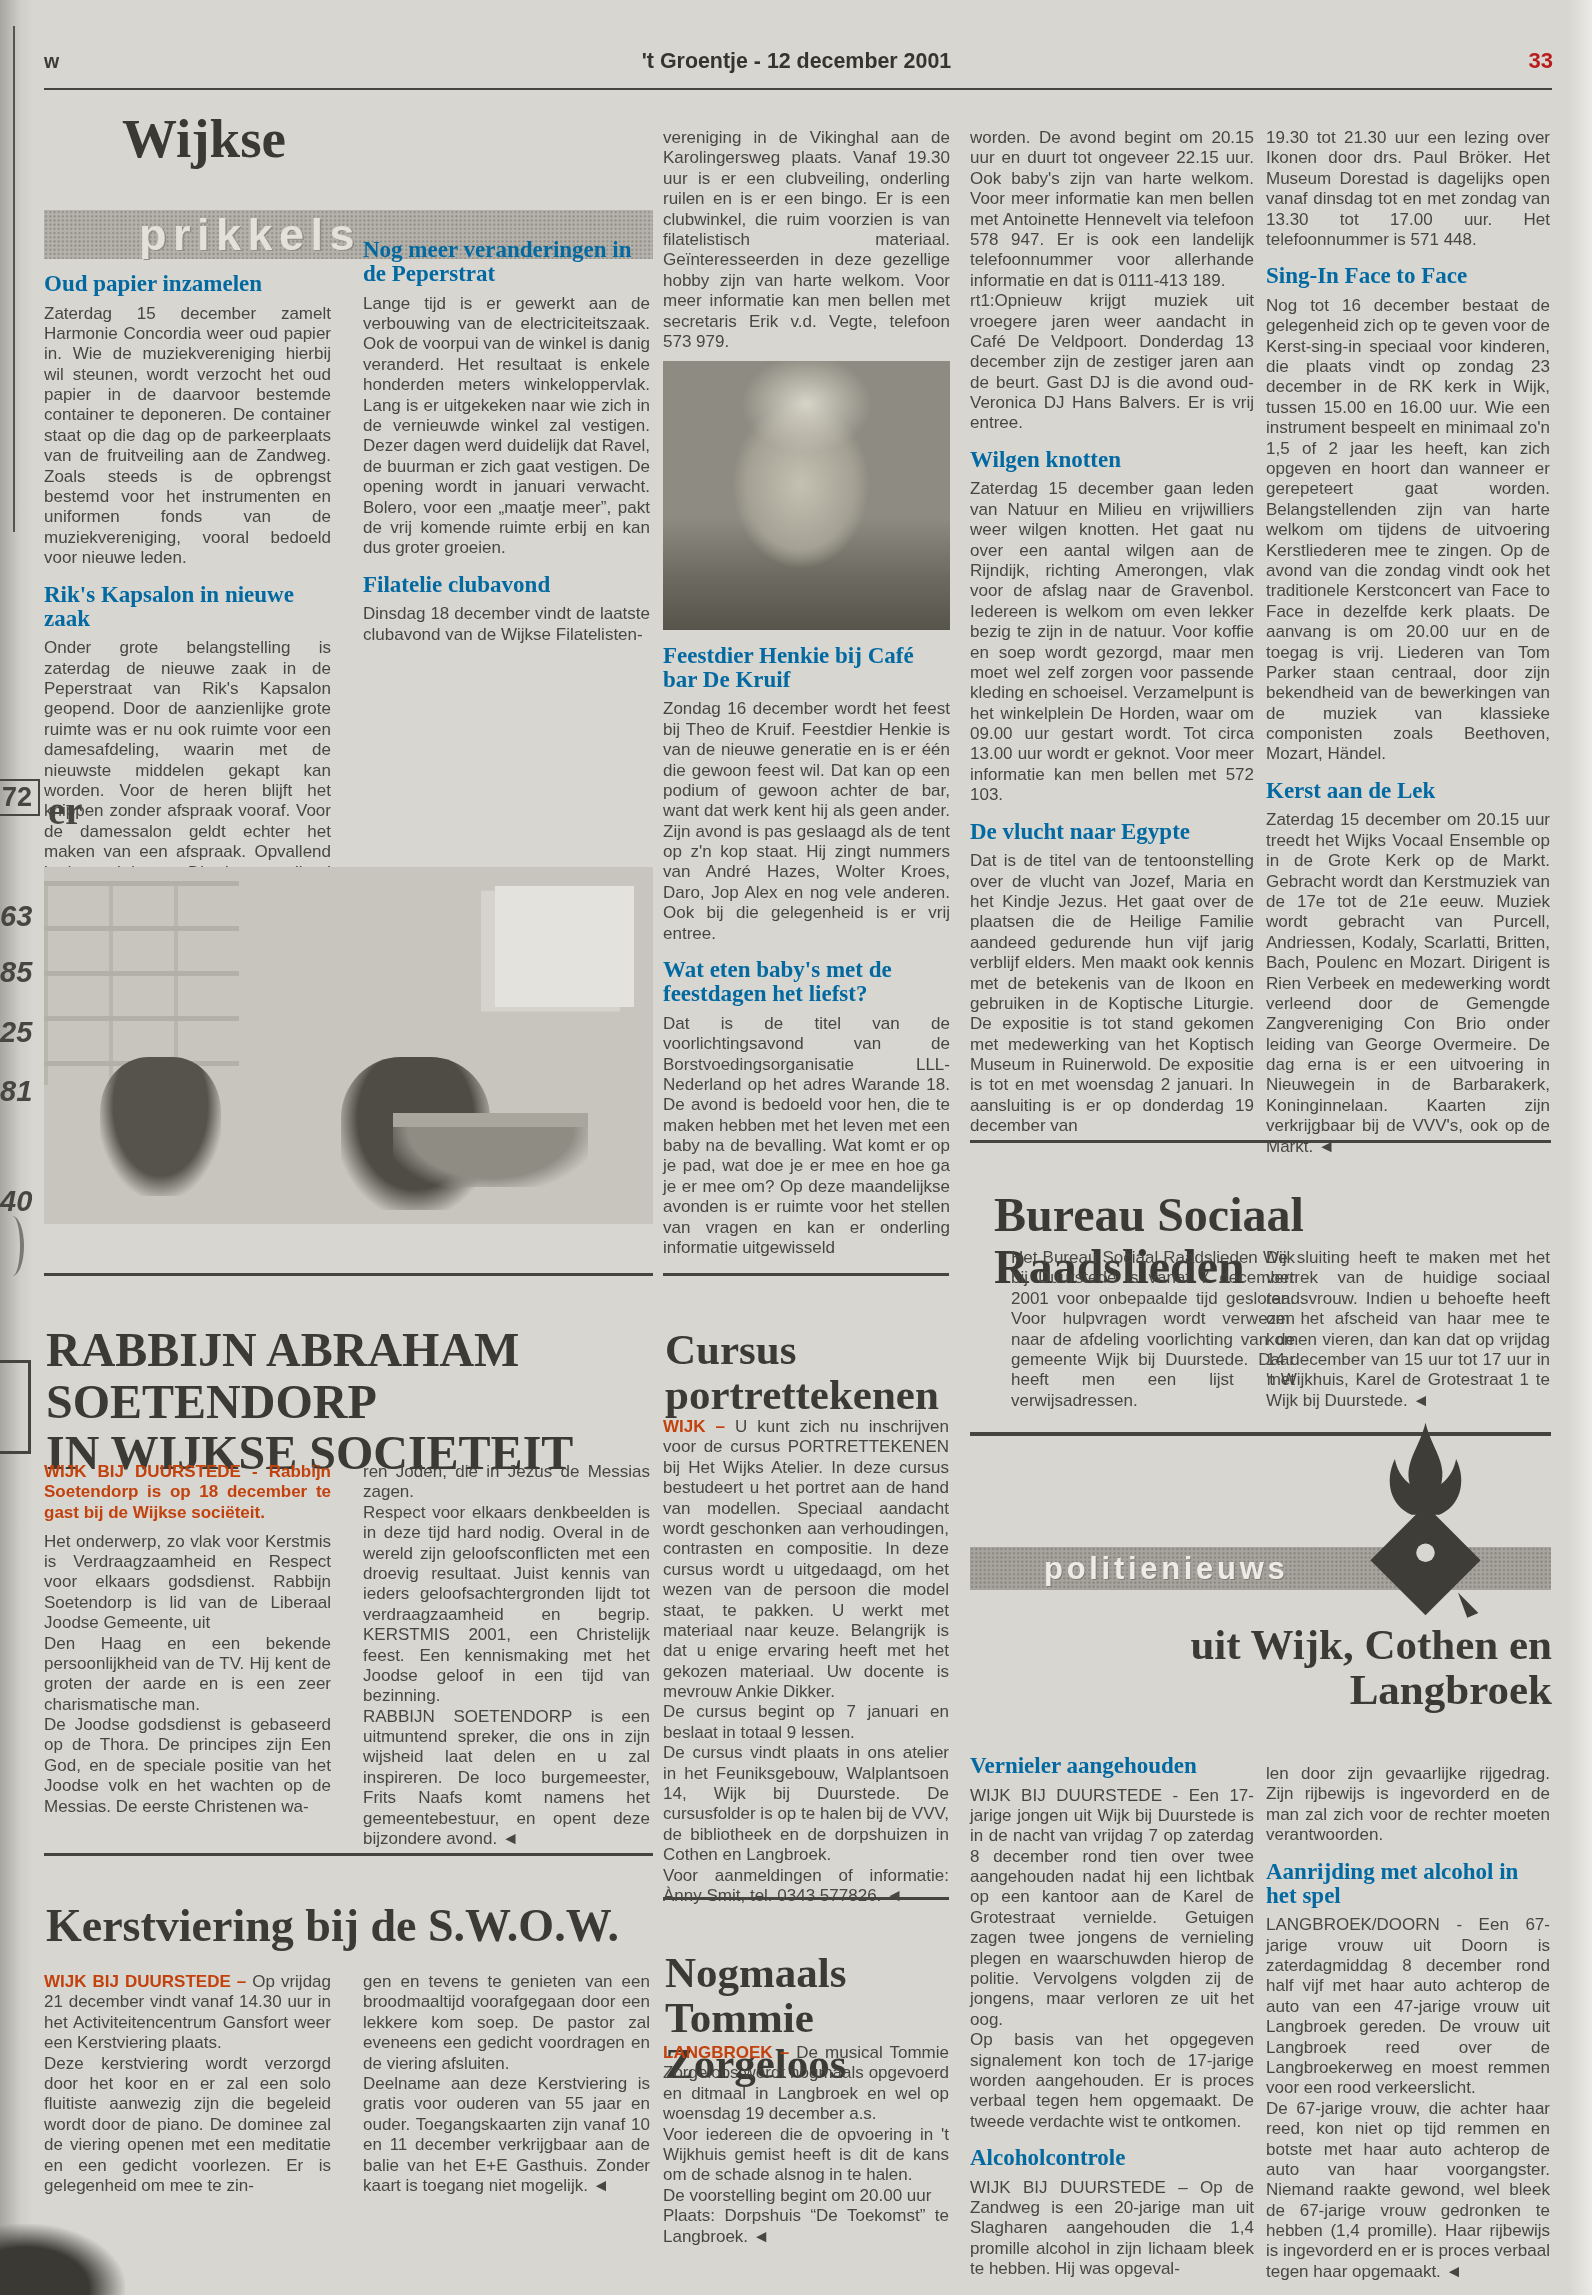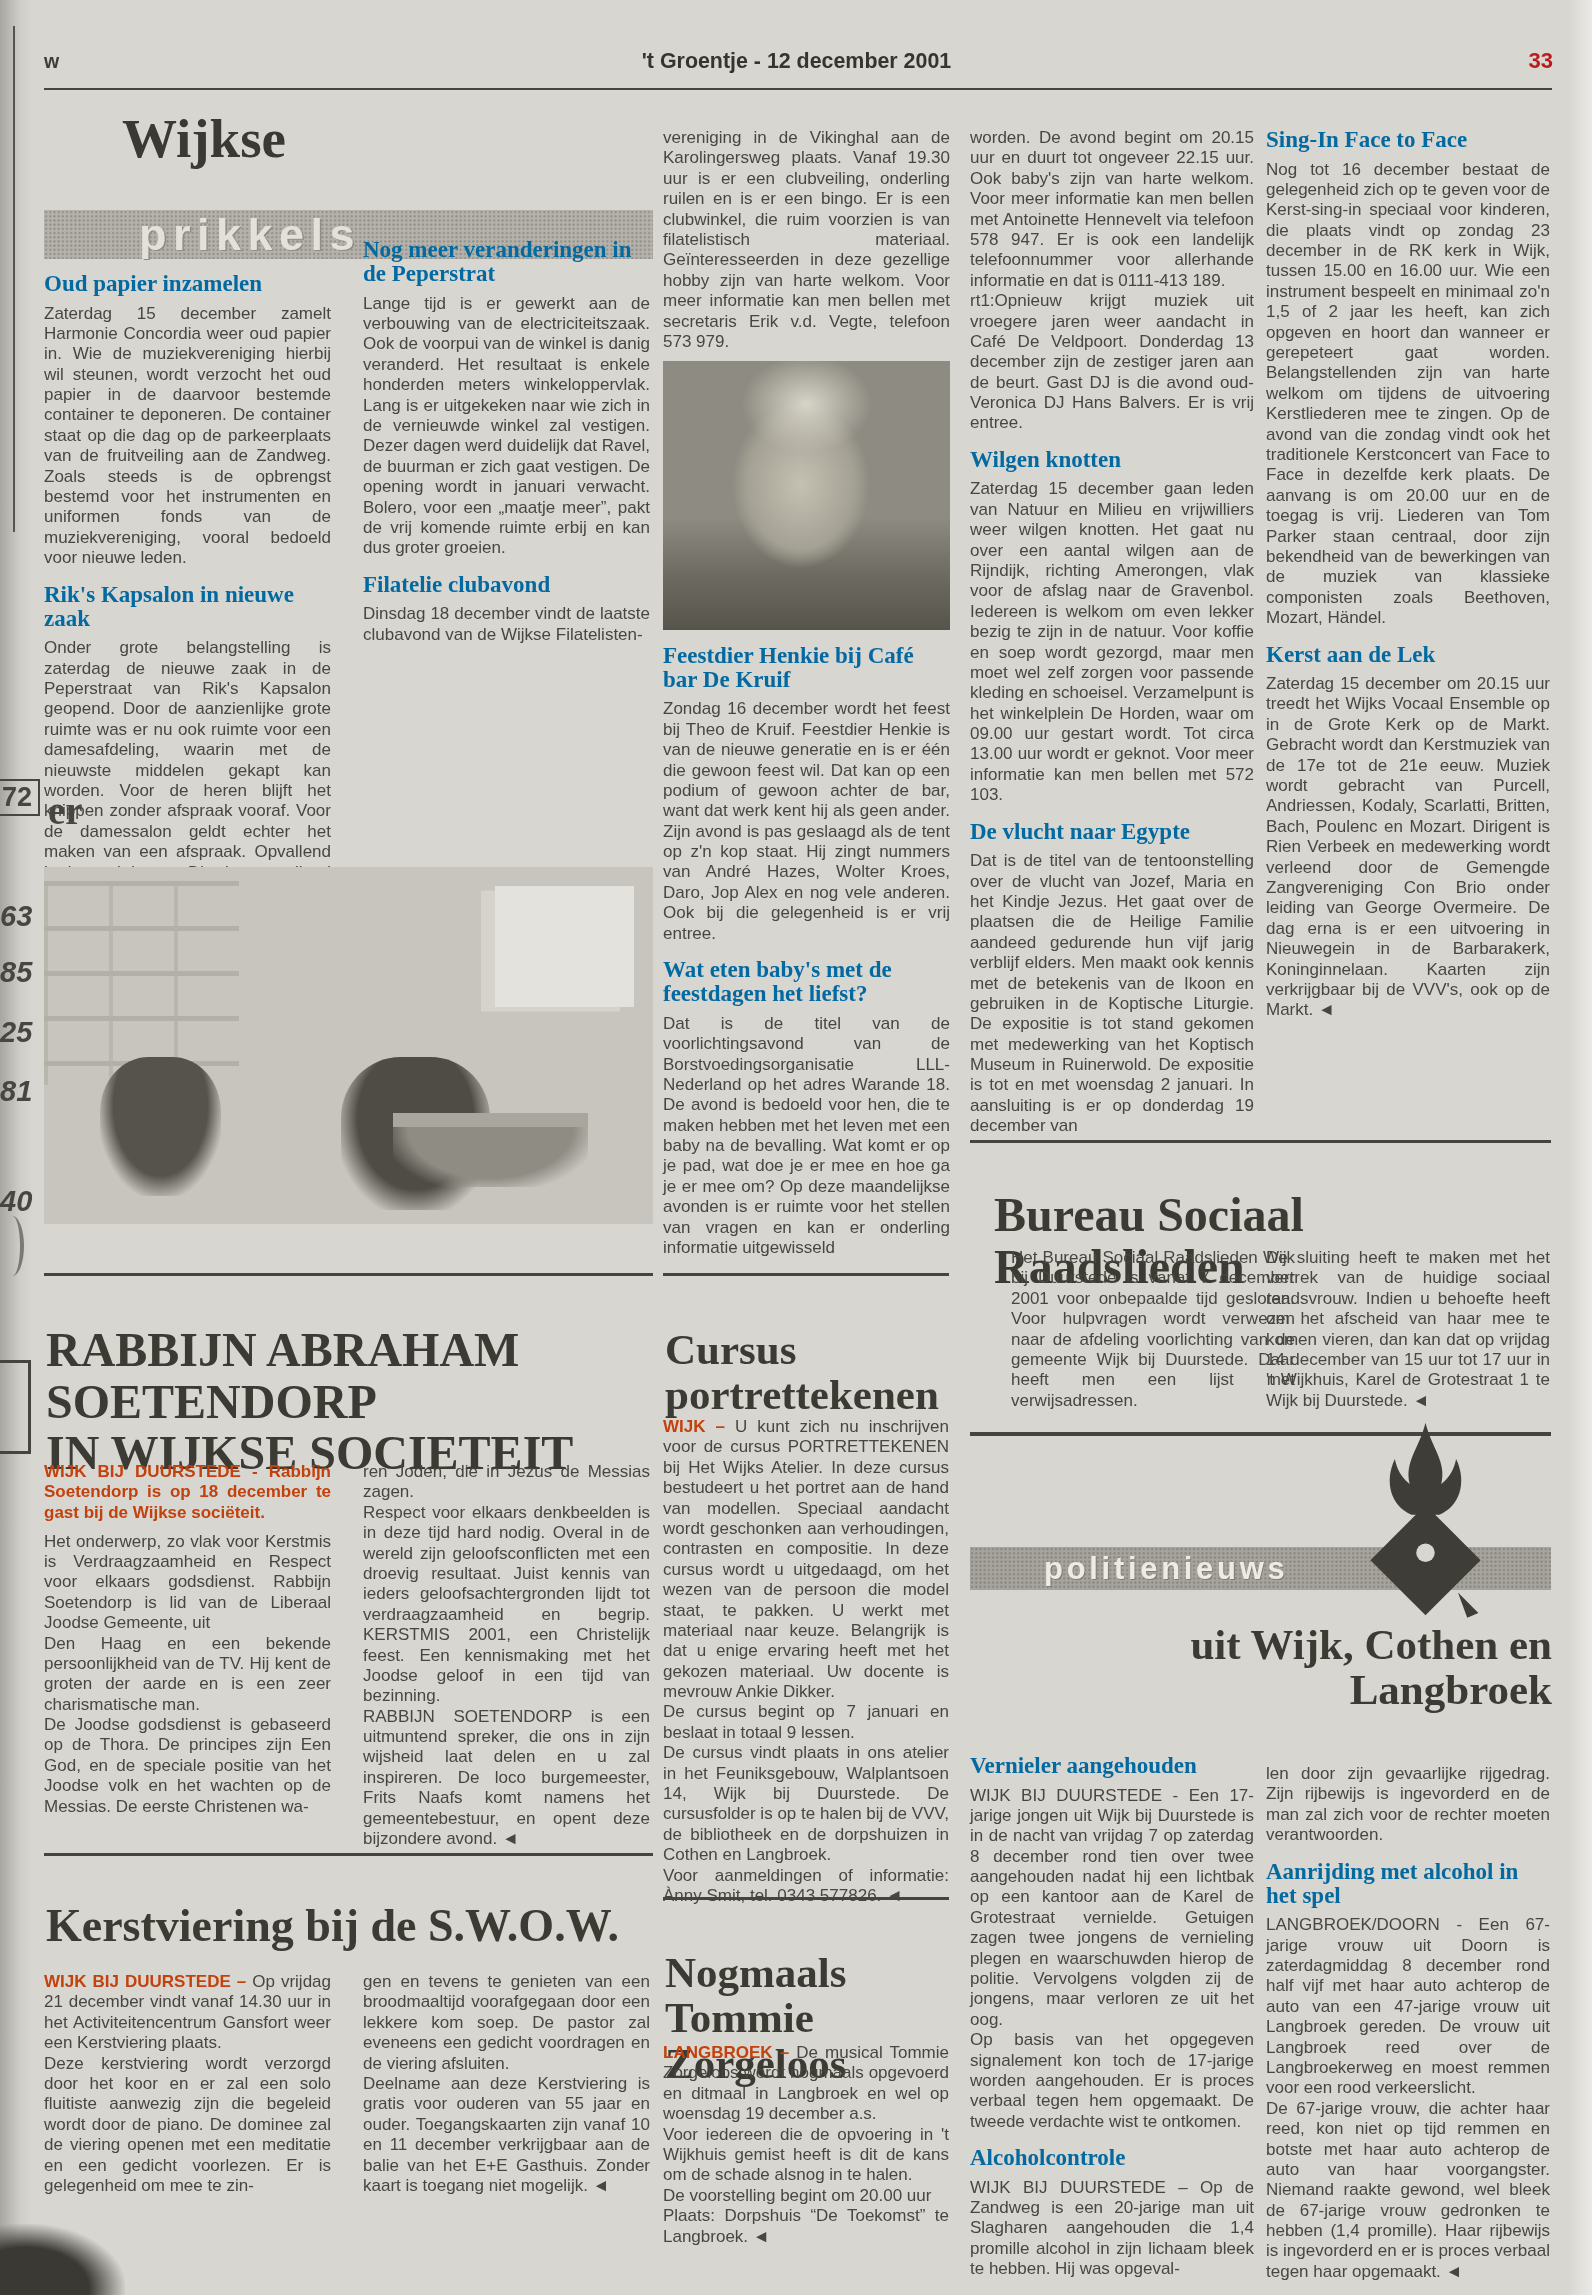--- a/index.html
+++ b/index.html
@@ -140,20 +140,21 @@
   <section class="col" style="left:970px;top:128px;width:284px;">
     <p class="body-txt">worden. De avond begint om 20.15 uur en duurt tot ongeveer 22.15 uur. Ook baby's zijn van harte welkom. Voor meer informatie kan men bellen met Antoinette Hennevelt via telefoon 578 947. Er is ook een landelijk telefoonnummer voor allerhande informatie en dat is 0111-413 189.
 rt1:Opnieuw krijgt muziek uit vroegere jaren weer aandacht in Café De Veldpoort. Donderdag 13 december zijn de zestiger jaren aan de beurt. Gast DJ is die avond oud-Veronica DJ Hans Balvers. Er is vrij entree.</p>
     <h3 class="art-head">Wilgen knotten</h3>
     <p class="body-txt">Zaterdag 15 december gaan leden van Natuur en Milieu en vrijwilliers weer wilgen knotten. Het gaat nu over een aantal wilgen aan de Rijndijk, richting Amerongen, vlak voor de afslag naar de Gravenbol. Iedereen is welkom om even lekker bezig te zijn in de natuur. Voor koffie en soep wordt gezorgd, maar men moet wel zelf zorgen voor passende kleding en schoeisel. Verzamelpunt is het winkelplein De Horden, waar om 09.00 uur gestart wordt. Tot circa 13.00 uur wordt er geknot. Voor meer informatie kan men bellen met 572 103.</p>
     <h3 class="art-head">De vlucht naar Egypte</h3>
     <p class="body-txt">Dat is de titel van de tentoonstelling over de vlucht van Jozef, Maria en het Kindje Jezus. Het gaat over de plaatsen die de Heilige Familie aandeed gedurende hun vijf jarig verblijf elders. Men maakt ook kennis met de betekenis van de Ikoon en gebruiken in de Koptische Liturgie. De expositie is tot stand gekomen met medewerking van het Koptisch Museum in Ruinerwold. De expositie is tot en met woensdag 2 januari. In aansluiting is er op donderdag 19 december van</p>
   </section>
 
   <section class="col" style="left:1266px;top:128px;width:284px;">
+    <p class="body-txt">19.30 tot 21.30 uur een lezing over Ikonen door drs. Paul Bröker. Het Museum Dorestad is dagelijks open vanaf dinsdag tot en met zondag van 13.30 tot 17.00 uur. Het telefoonnummer is 571 448.</p>
     <h3 class="art-head">Sing-In Face to Face</h3>
     <p class="body-txt">Nog tot 16 december bestaat de gelegenheid zich op te geven voor de Kerst-sing-in speciaal voor kinderen, die plaats vindt op zondag 23 december in de RK kerk in Wijk, tussen 15.00 en 16.00 uur. Wie een instrument bespeelt en minimaal zo'n 1,5 of 2 jaar les heeft, kan zich opgeven en hoort dan wanneer er gerepeteert gaat worden. Belangstellenden zijn van harte welkom om tijdens de uitvoering Kerstliederen mee te zingen. Op de avond van die zondag vindt ook het traditionele Kerstconcert van Face to Face in dezelfde kerk plaats. De aanvang is om 20.00 uur en de toegag is vrij. Liederen van Tom Parker staan centraal, door zijn bekendheid van de bewerkingen van de muziek van klassieke componisten zoals Beethoven, Mozart, Händel.</p>
     <h3 class="art-head">Kerst aan de Lek</h3>
     <p class="body-txt">Zaterdag 15 december om 20.15 uur treedt het Wijks Vocaal Ensemble op in de Grote Kerk op de Markt. Gebracht wordt dan Kerstmuziek van de 17e tot de 21e eeuw. Muziek wordt gebracht van Purcell, Andriessen, Kodaly, Scarlatti, Britten, Bach, Poulenc en Mozart. Dirigent is Rien Verbeek en medewerking wordt verleend door de Gemengde Zangvereniging Con Brio onder leiding van George Overmeire. De dag erna is er een uitvoering in Nieuwegein in de Barbarakerk, Koninginnelaan. Kaarten zijn verkrijgbaar bij de VVV's, ook op de Markt. ◄</p>
   </section>
 
   <div class="rule" style="left:44px;top:1273px;width:609px;"></div>
   <h1 class="headline hl-xl" style="left:46px;top:1292px;width:608px;">
     <span style="display:block;">RABBIJN ABRAHAM SOETENDORP</span>
     <span style="display:block;">IN WIJKSE SOCIETEIT</span>

